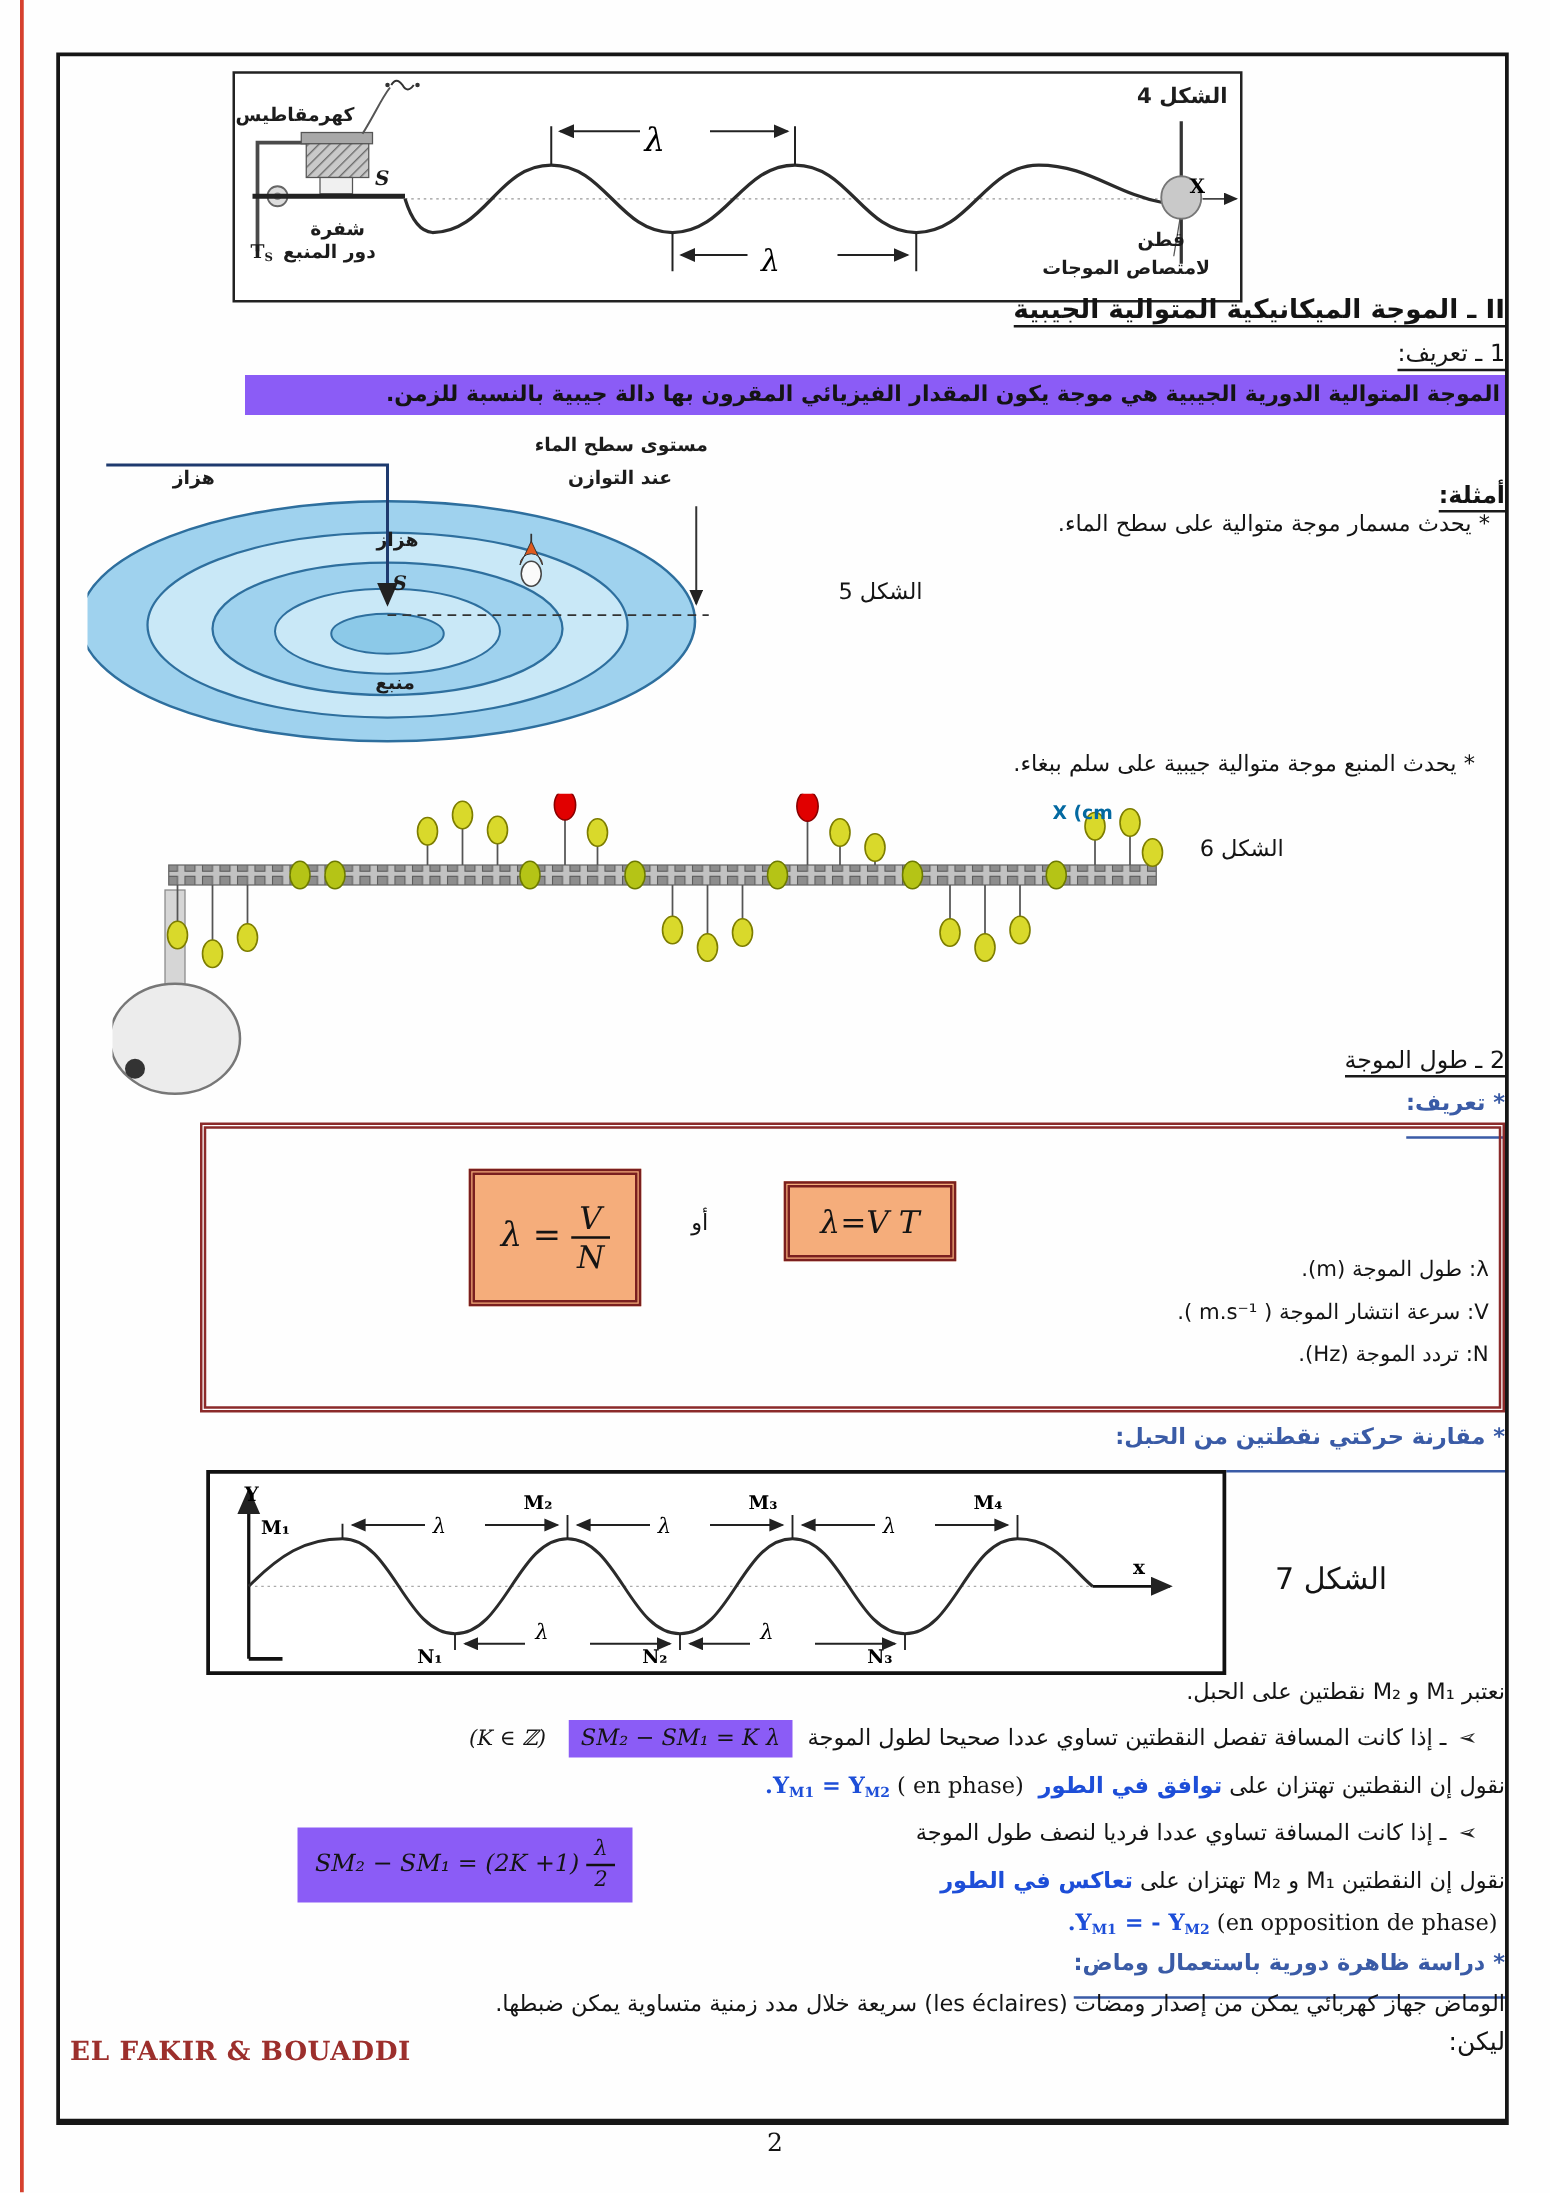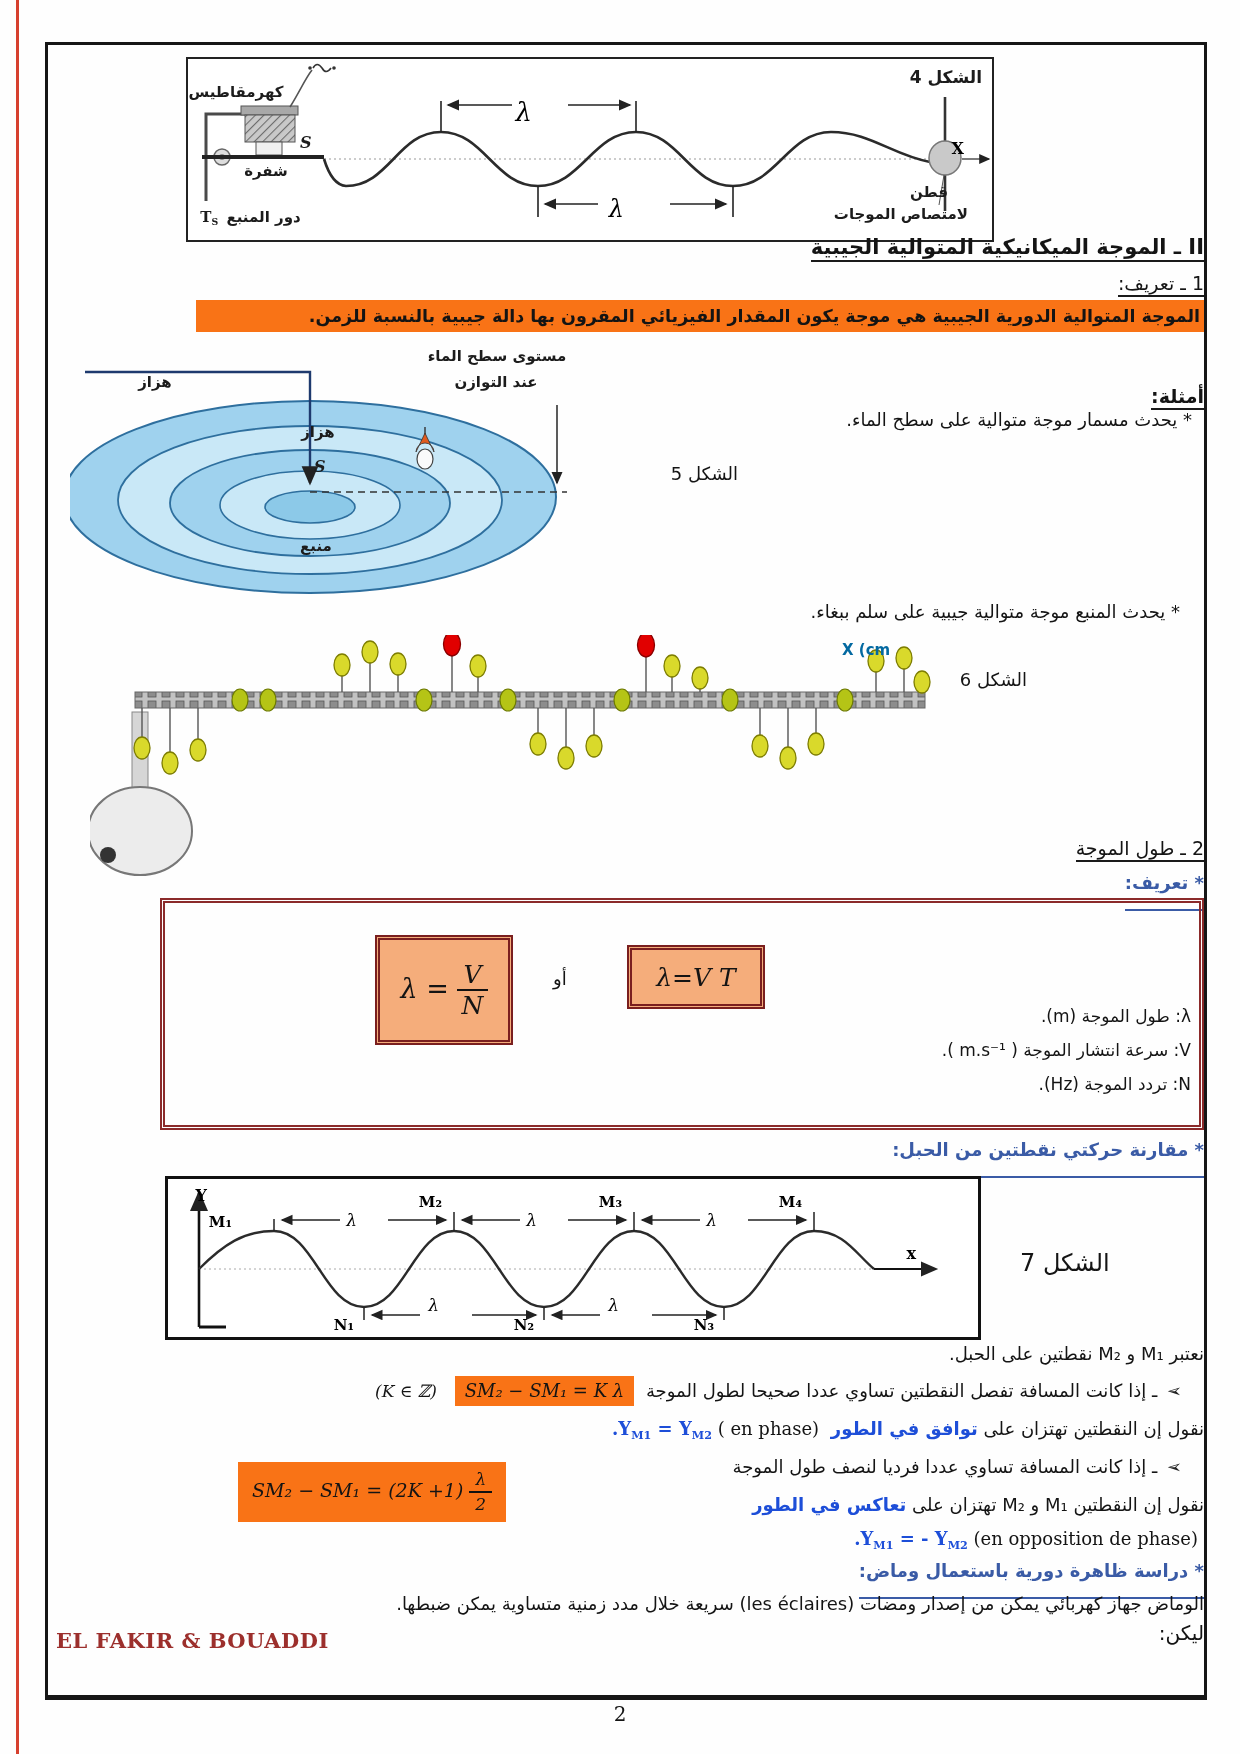--- a/index.html
+++ b/index.html
@@ -10,21 +10,21 @@
   .abs{position:absolute}
   .t{position:absolute;white-space:nowrap;line-height:1.35}
   .bold{font-weight:bold}
   .serif{font-family:"DejaVu Serif",serif}
   .it{font-style:italic}
   .blue{color:#3A5BA6;font-weight:bold}
   .u-blk{border-bottom:2.5px solid #1a1a1a;padding-bottom:1px}
   .u-blu{border-bottom:2.5px solid #3A5BA6;padding-bottom:16px}
   .red{color:#A31515;font-weight:bold}
   .darkred{color:#1d4ed8;font-weight:bold}
-  .hl{background:#f97316}
+  .hl{background:#8b5cf6}
   .ltrb{display:inline-block;direction:ltr;unicode-bidi:isolate;margin:0 6px}
   sub{font-size:0.62em;vertical-align:-0.32em;line-height:0}
   .frac{display:inline-block;vertical-align:middle;text-align:center;direction:ltr}
   .frac .fn{display:block;border-bottom:2px solid #111;padding:0 6px}
   .frac .fd{display:block}
   .margin-line{position:absolute;left:16px;top:0;width:3px;height:1754px;background:#D6402E}
   .frame{position:absolute;left:45px;top:42px;width:1156px;height:1650px;border:3px solid #161616;border-bottom-width:5px}
   .figbox{position:absolute;background:#fff}
   .fig4{left:186px;top:57px;width:804px;height:181px;border:2px solid #222}
   .fig7{left:165px;top:1176px;width:810px;height:158px;border:3px solid #111}
@@ -85,24 +85,24 @@
     <text x="432" y="158" font-size="24" class="serif" font-style="italic">λ</text>
 
     <line x1="753" y1="38" x2="753" y2="152" stroke="#333" stroke-width="2.6"></line>
     <ellipse cx="753" cy="99" rx="16" ry="17" fill="#c9c9c9" stroke="#777" stroke-width="1.5"></ellipse>
     <line x1="770" y1="100" x2="797" y2="100" stroke="#444" stroke-width="1.4" marker-end="url(#ah4)"></line>
     <text x="772" y="95" font-size="16" font-weight="bold" class="serif">X</text>
     <line x1="747" y1="146" x2="752" y2="116" stroke="#555" stroke-width="1"></line>
   </svg>
   <div class="flabel" style="right:10px;top:8px;font-size:17px">الشكل 4</div>
   <div class="flabel" style="left:0px;top:24px;width:96px;text-align:center">كهرمقاطيس</div>
-  <div class="flabel" style="left:52px;top:103px;width:52px;text-align:center">شفرة</div>
+  <div class="flabel" style="left:52px;top:115px;width:52px;text-align:right">شفرة</div>
   <div class="flabel" style="left:2px;top:133px;width:118px;text-align:center">
     <span>دور المنبع</span>
-    <span class="ltrb serif" style="margin:16px 3px"><span>T</span><sub>S</sub></span>
+    <span class="ltrb serif" style="margin:0 3px"><span>T</span><sub>S</sub></span>
   </div>
   <div class="flabel serif it" style="left:112px;top:74px;font-size:16px">S</div>
   <div class="flabel" style="left:706px;top:124px;width:70px;text-align:center">قطن</div>
   <div class="flabel" style="left:648px;top:146px;width:132px;text-align:center">لامتصاص الموجات</div>
 </div>
 
 <div class="t bold" style="right:36px;top:233px;font-size:21px"><span class="u-blk">II ـ الموجة الميكانيكية المتوالية الجيبية</span></div>
 <div class="t" style="right:36px;top:271px;font-size:19px"><span class="u-blk">1 ـ تعريف:</span></div>
 
 <div class="t hl bold" style="left:196px;top:300px;width:1008px;height:32px;font-size:17.5px;line-height:32px;text-align:right;padding-right:4px;box-sizing:border-box">الموجة المتوالية الدورية الجيبية هي موجة يكون المقدار الفيزيائي المقرون بها دالة جيبية بالنسبة للزمن.</div>

